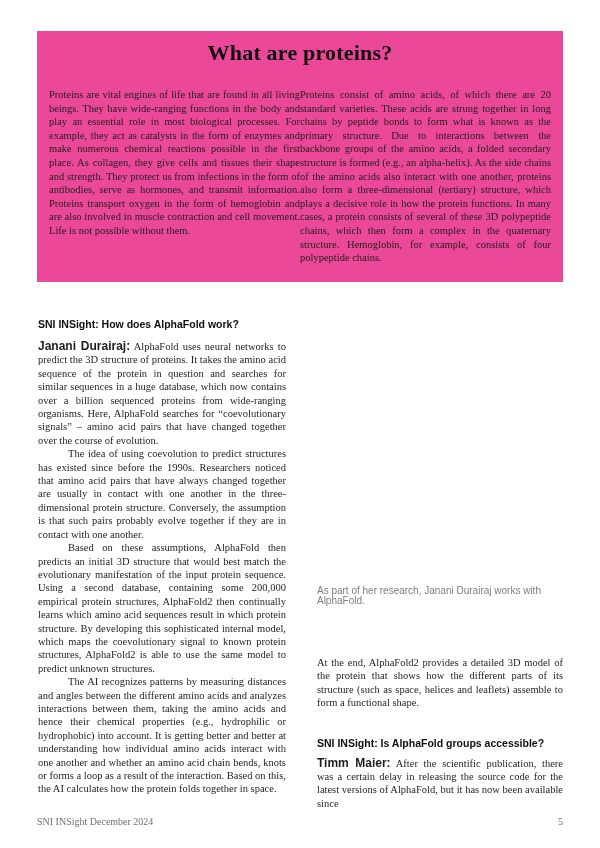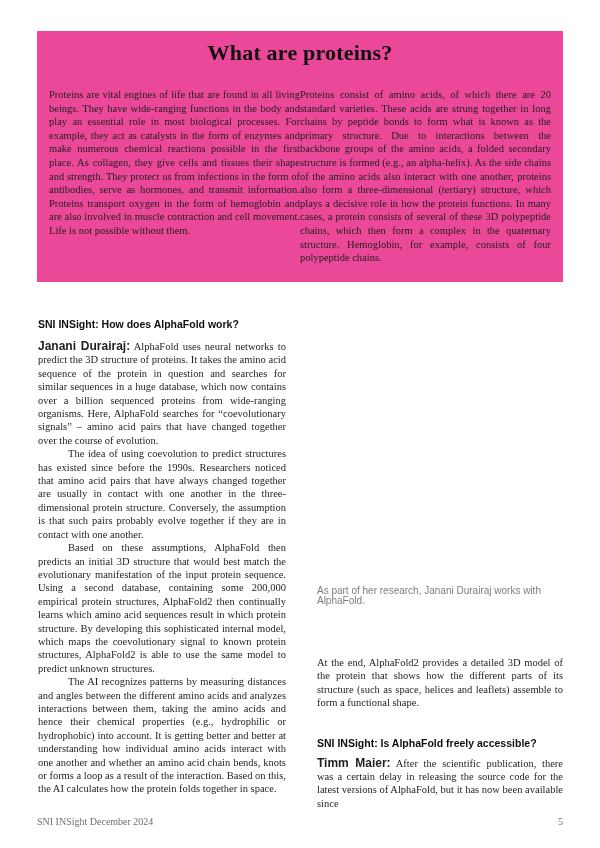--- a/index.html
+++ b/index.html
@@ -130,21 +130,21 @@
       <p class="body"><span class="speaker">Janani Durairaj:</span><span> AlphaFold uses neural networks to predict the 3D structure of proteins. It takes the amino acid sequence of the protein in question and searches for similar sequences in a huge database, which now contains over a billion sequenced proteins from wide-ranging organisms. Here, AlphaFold searches for “coevolutionary signals” – amino acid pairs that have changed together over the course of evolution.</span></p>
       <p class="body indent">The idea of using coevolution to predict structures has existed since before the 1990s. Researchers noticed that amino acid pairs that have always changed together are usually in contact with one another in the three-dimensional protein structure. Conversely, the assumption is that such pairs probably evolve together if they are in contact with one another.</p>
       <p class="body indent">Based on these assumptions, AlphaFold then predicts an initial 3D structure that would best match the evolutionary manifestation of the input protein sequence. Using a second database, containing some 200,000 empirical protein structures, AlphaFold2 then continually learns which amino acid sequences result in which protein structure. By developing this sophisticated internal model, which maps the coevolutionary signal to known protein structures, AlphaFold2 is able to use the same model to predict unknown structures.</p>
       <p class="body indent">The AI recognizes patterns by measuring distances and angles between the different amino acids and analyzes interactions between them, taking the amino acids and hence their chemical properties (e.g., hydrophilic or hydrophobic) into account. It is getting better and better at understanding how individual amino acids interact with one another and whether an amino acid chain bends, knots or forms a loop as a result of the interaction. Based on this, the AI calculates how the protein folds together in space.</p>
     </div>
 
     <div class="col-right">
       <div class="photo-area"></div>
       <p class="caption">As part of her research, Janani Durairaj works with AlphaFold.</p>
       <p class="body">At the end, AlphaFold2 provides a detailed 3D model of the protein that shows how the different parts of its structure (such as space, helices and leaflets) assemble to form a functional shape.</p>
-      <h2 class="section-heading heading-2">SNI INSight: Is AlphaFold freely accessible?</h2>
+      <h2 class="section-heading heading-2">SNI INSight: Is AlphaFold groups accessible?</h2>
       <p class="body"><span class="speaker">Timm Maier:</span><span> After the scientific publication, there was a certain delay in releasing the source code for the latest versions of AlphaFold, but it has now been available since</span></p>
     </div>
 
   </section>
 
   <footer class="footer">
     <span>SNI INSight December 2024</span>
     <span>5</span>
   </footer>
 

